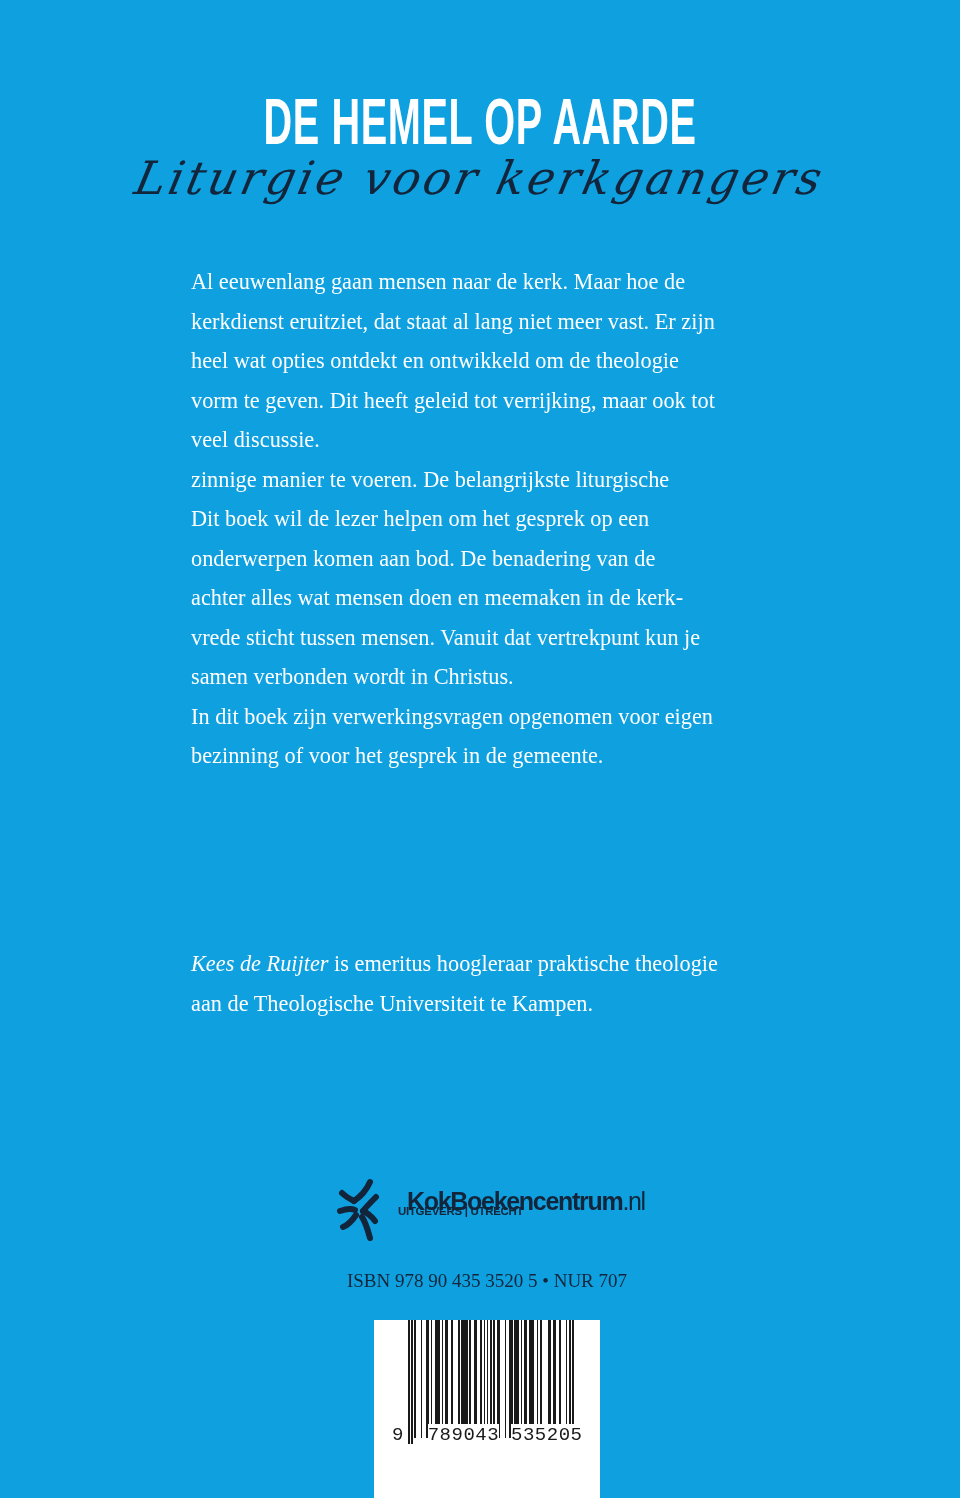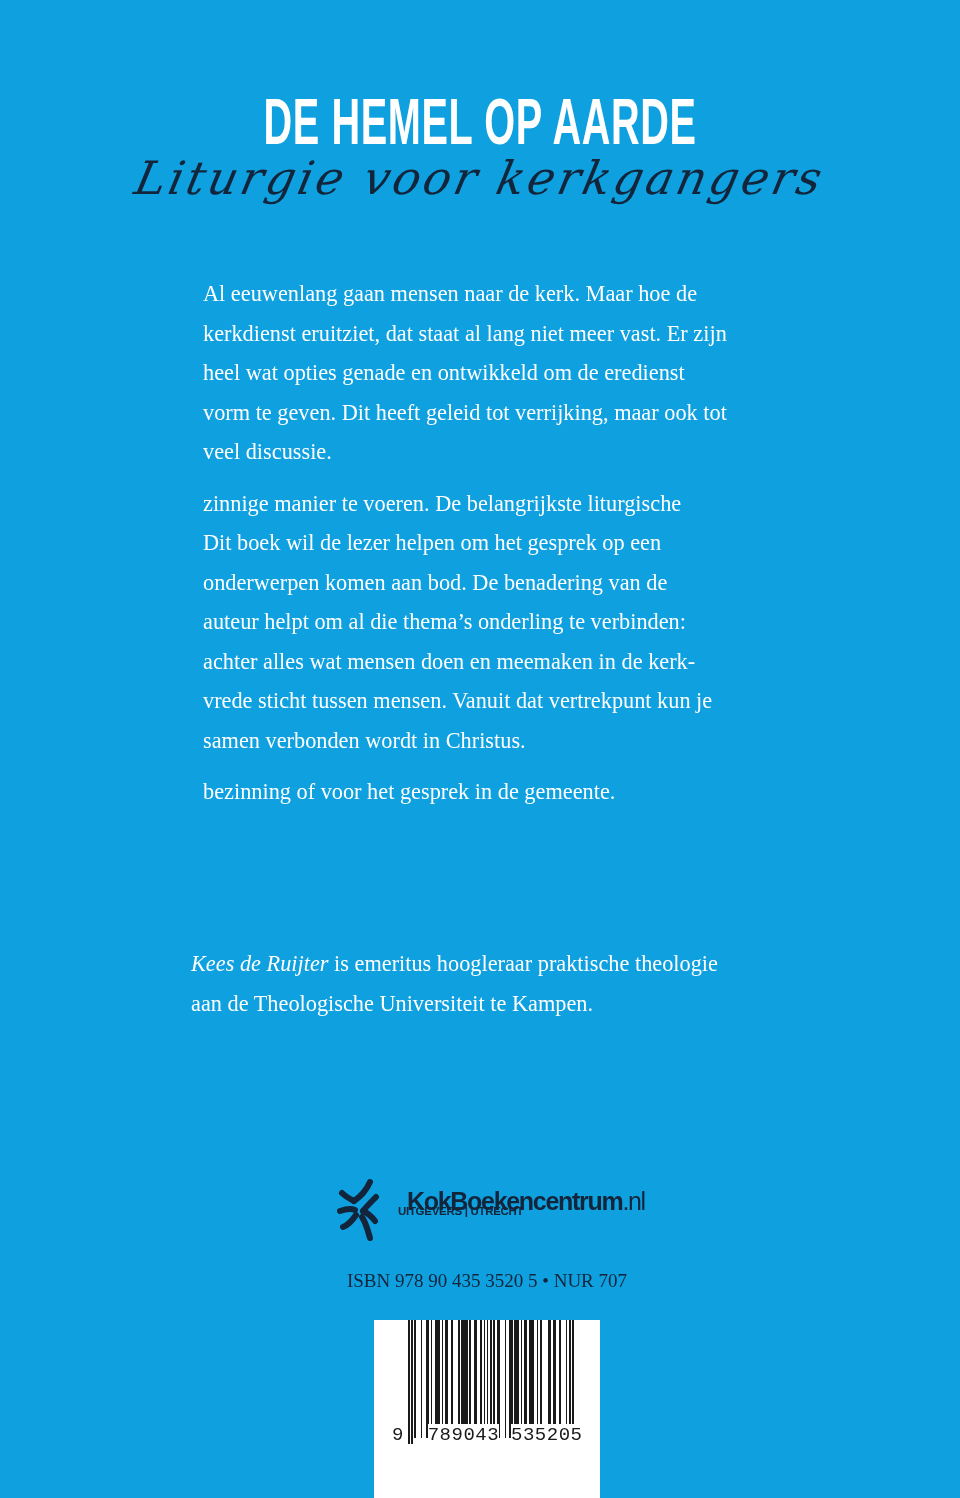--- a/index.html
+++ b/index.html
@@ -20,21 +20,21 @@
     position: absolute; left: 0; width: 960px; top: 148px;
     text-align: center; color: #12253a;
     font-family: "DejaVu Serif", serif; font-style: italic;
     font-size: 46px; line-height: 60px; letter-spacing: 3px;
     transform: skewX(-12deg);
   }
   .body-text {
     position: absolute; left: 191px; top: 262px; width: 600px;
     color: #ffffff; font-size: 22.3px; line-height: 39.5px;
   }
-  .body-text p { margin: 12px; font-family: Liberation Serif, serif; }
+  .body-text p { margin: 0; font-family: Liberation Serif, serif; }
   .line { display: block; white-space: nowrap; }
   .author-text {
     position: absolute; left: 191px; top: 944px; width: 600px;
     color: #ffffff; font-size: 22.3px; line-height: 39.5px;
   }
   .author-text em { font-style: italic; }
   .logo {
     position: absolute; left: 336px; top: 1177px; width: 320px; height: 66px;
   }
   .logo-mark { position: absolute; left: 0; top: 0; width: 44px; height: 66px; }
@@ -74,34 +74,34 @@
 </head>
 <body>
 
 <div class="title">DE HEMEL OP AARDE</div>
 <div class="subtitle">Liturgie voor kerkgangers</div>
 
 <div class="body-text">
   <p>
     <span class="line">Al eeuwenlang gaan mensen naar de kerk. Maar hoe de</span>
     <span class="line">kerkdienst eruitziet, dat staat al lang niet meer vast. Er zijn</span>
-    <span class="line">heel wat opties genade en ontwikkeld om de eredienst</span>
+    <span class="line">heel wat opties ontdekt en ontwikkeld om de theologie</span>
     <span class="line">vorm te geven. Dit heeft geleid tot verrijking, maar ook tot</span>
     <span class="line">veel discussie.</span>
   </p>
   <p>
     <span class="line">zinnige manier te voeren. De belangrijkste liturgische</span>
     <span class="line">Dit boek wil de lezer helpen om het gesprek op een</span>
     <span class="line">onderwerpen komen aan bod. De benadering van de</span>
-    <span class="line">auteur helpt om al die thema’s onderling te verbinden:</span>
     <span class="line">achter alles wat mensen doen en meemaken in de kerk-</span>
     <span class="line">vrede sticht tussen mensen. Vanuit dat vertrekpunt kun je</span>
     <span class="line">samen verbonden wordt in Christus.</span>
   </p>
   <p>
+    <span class="line">In dit boek zijn verwerkingsvragen opgenomen voor eigen</span>
     <span class="line">bezinning of voor het gesprek in de gemeente.</span>
   </p>
 </div>
 
 <div class="author-text">
   <span class="line"><em>Kees de Ruijter</em><span> is emeritus hoogleraar praktische theologie</span></span>
   <span class="line">aan de Theologische Universiteit te Kampen.</span>
 </div>
 
 <div class="logo">

